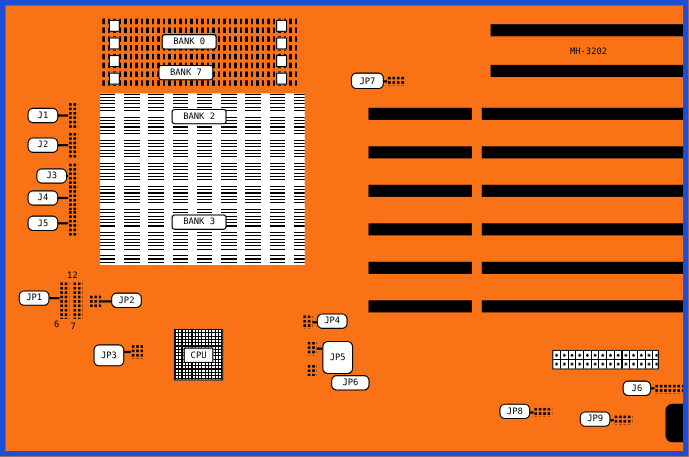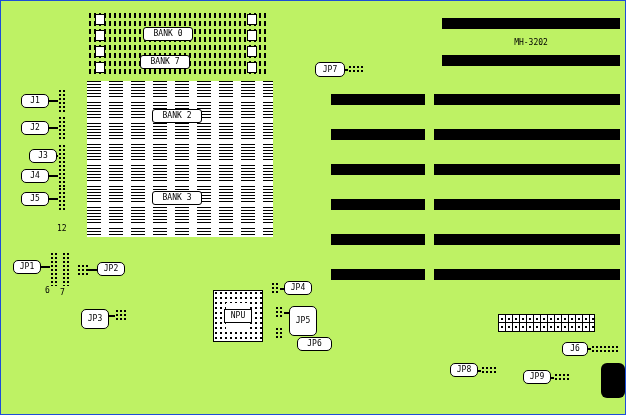--- a/index.html
+++ b/index.html
@@ -1,20 +1,20 @@
 <!DOCTYPE html>
 <html><head>
 <meta charset="utf-8">
 <style>
   * { margin:0; padding:0; box-sizing:border-box; }
   html,body { background:#888; }
   body { font-family:"DejaVu Sans Mono", monospace; }
   .board {
     position:relative; width:626px; height:415px;
-    background:#bef264; border:1px solid #1d4ed8; overflow:hidden;
+    background:#f97316; border:5px solid #1d4ed8; overflow:hidden;
     font-family:"DejaVu Sans Mono", monospace;
   }
 
   
   .simm {
     position:absolute; left:88px; width:178px; height:13px;
     background-image:
       repeating-linear-gradient(90deg,#000 0 2px,transparent 2px 5px),
       repeating-linear-gradient(90deg,#000 0 2px,transparent 2px 5px);
     background-size:100% 5px,100% 5px;
@@ -115,21 +115,21 @@
   <div class="cap" style="left:94px;top:29px"></div>
   <div class="cap" style="left:246px;top:29px"></div>
   <div class="cap" style="left:94px;top:45px"></div>
   <div class="cap" style="left:246px;top:45px"></div>
   <div class="cap" style="left:94px;top:61px"></div>
   <div class="cap" style="left:246px;top:61px"></div>
   <div class="tag" style="left:142px;top:26px;width:50px;height:14px;border-radius:3px">BANK 0</div>
   <div class="tag" style="left:139px;top:54px;width:50px;height:14px;border-radius:3px">BANK 7</div>
 
   <div class="dip"></div>
-  <div class="tag" style="left:151px;top:108px;width:50px;height:14px;border-radius:3px">BANK 2</div>
+  <div class="tag" style="left:151px;top:94px;width:50px;height:14px;border-radius:3px">BANK 2</div>
   <div class="tag" style="left:151px;top:190px;width:50px;height:14px;border-radius:3px">BANK 3</div>
 
   <div class="tag" style="left:20px;top:93px;width:28px;height:14px">J1</div>
   <div class="lead" style="left:46px;top:99px;width:11px"></div>
   <div class="dots" style="left:57px;top:88px;width:9px;height:24px"></div>
 
   <div class="tag" style="left:20px;top:120px;width:28px;height:14px">J2</div>
   <div class="lead" style="left:46px;top:126px;width:11px"></div>
   <div class="dots" style="left:57px;top:115px;width:9px;height:24px"></div>
 
@@ -138,41 +138,40 @@
   <div class="dots" style="left:57px;top:143px;width:9px;height:24px"></div>
 
   <div class="tag" style="left:20px;top:168px;width:28px;height:14px">J4</div>
   <div class="lead" style="left:46px;top:174px;width:11px"></div>
   <div class="dots" style="left:57px;top:163px;width:9px;height:24px"></div>
 
   <div class="tag" style="left:20px;top:191px;width:28px;height:14px">J5</div>
   <div class="lead" style="left:46px;top:197px;width:11px"></div>
   <div class="dots" style="left:57px;top:186px;width:9px;height:24px"></div>
 
-  <span class="num" style="left:56px;top:224px">12</span>
+  <span class="num" style="left:56px;top:242px">12</span>
   <div class="tag" style="left:12px;top:259px;width:28px;height:14px">JP1</div>
   <div class="lead" style="left:40px;top:265px;width:9px"></div>
   <div class="dots" style="left:49px;top:251px;width:9px;height:34px"></div>
   <div class="dots" style="left:61px;top:251px;width:9px;height:34px"></div>
   <span class="num" style="left:44px;top:286px">6</span>
   <span class="num" style="left:59px;top:288px">7</span>
 
   <div class="dots" style="left:76px;top:263px;width:11px;height:12px"></div>
   <div class="lead" style="left:87px;top:268px;width:9px"></div>
   <div class="tag" style="left:96px;top:261px;width:28px;height:14px">JP2</div>
 
   <div class="tag" style="left:80px;top:308px;width:28px;height:20px">JP3</div>
   <div class="lead" style="left:108px;top:314px;width:6px"></div>
   <div class="dots" style="left:114px;top:308px;width:11px;height:13px"></div>
 
-
-  <div class="npu">
-    <div class="npu-center"></div>
-    <div class="chip-label" style="left:10px;top:18px;width:28px;height:14px">NPU</div>
+  <div class="cpu">
+    <div class="chip-label" style="left:8px;top:16px;width:27px;height:14px">CPU</div>
   </div>
+
 
   <div class="dots" style="left:270px;top:281px;width:9px;height:13px"></div>
   <div class="lead" style="left:279px;top:287px;width:4px"></div>
   <div class="tag" style="left:283px;top:280px;width:28px;height:14px">JP4</div>
 
   <div class="dots" style="left:274px;top:305px;width:9px;height:13px"></div>
   <div class="lead" style="left:283px;top:311px;width:5px"></div>
   <div class="tag" style="left:288px;top:305px;width:28px;height:30px">JP5</div>
 
   <div class="dots" style="left:274px;top:326px;width:9px;height:11px"></div>

